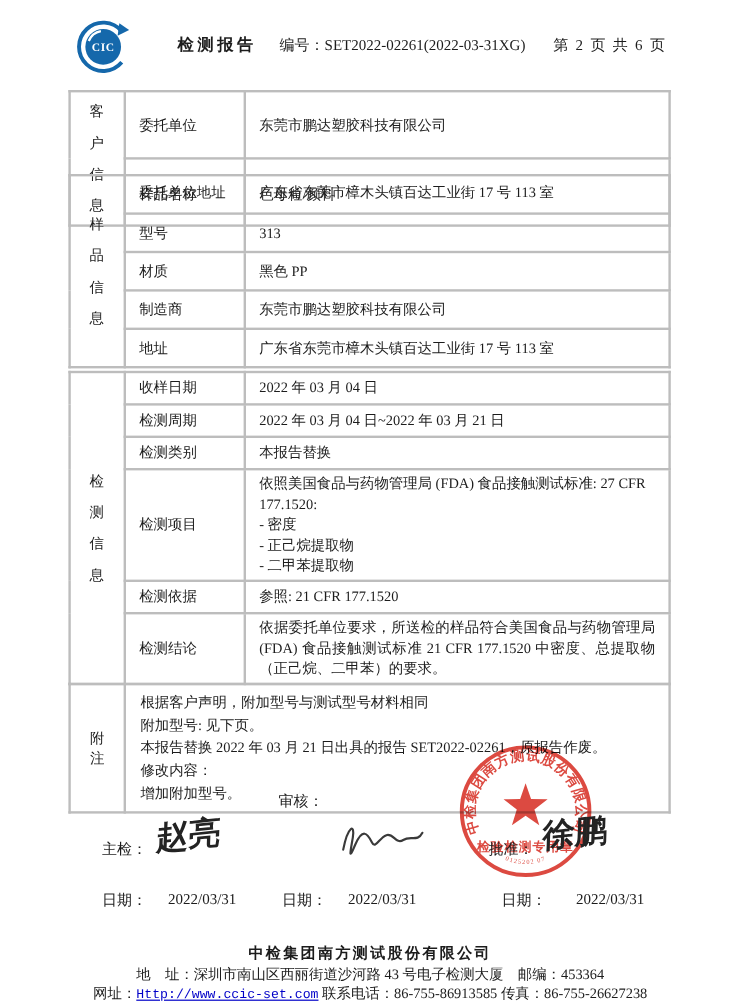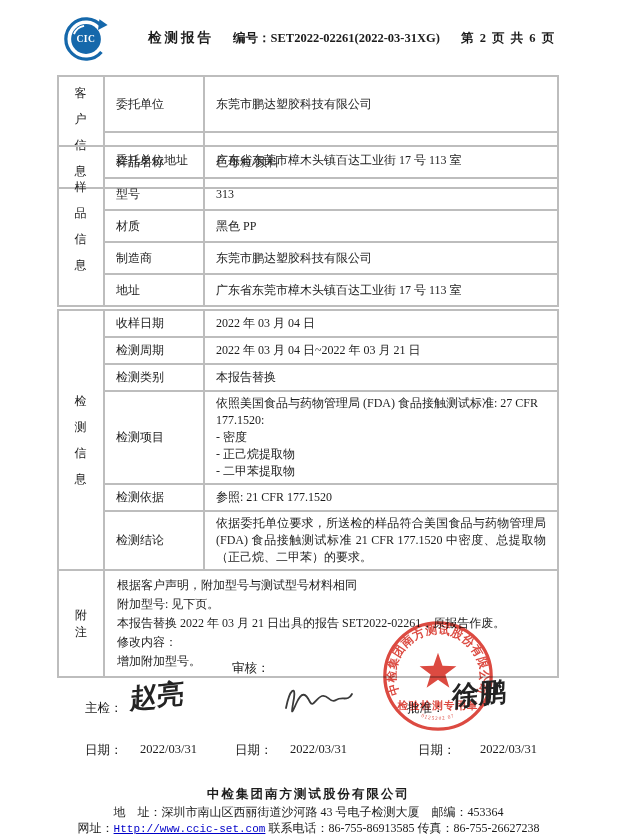--- a/index.html
+++ b/index.html
@@ -7,22 +7,22 @@
   body {
     width:617px; height:840px; position:relative; overflow:hidden;
     font-family:"Liberation Serif","DejaVu Serif",serif;
     color:#1c1c1c; font-size:12px;
   }
   .page { position:absolute; inset:0; background:#fff;padding-left:32px; }
 
   
   .logo { position:absolute; left:61px; top:15px; }
   .hdr-title { position:absolute; left:148px; top:29px; font-size:13.5px; font-weight:bold; letter-spacing:3px; }
-  .hdr-no { position:absolute; left:233px; top:30px; font-size:12.5px; font-weight:bold; white-space:nowrap; }
-  .hdr-page { position:absolute; left:461px; top:30px; font-size:12.5px; font-weight:bold; letter-spacing:1.5px; white-space:nowrap; }
+  .hdr-no { position:absolute; left:233px; top:30px; font-size:12.5px; font-weight:normal; white-space:nowrap; }
+  .hdr-page { position:absolute; left:461px; top:30px; font-size:12.5px; font-weight:normal; letter-spacing:1.5px; white-space:nowrap; }
 
   
   table.sec { position:absolute; left:57px; width:502px; border-collapse:collapse; table-layout:fixed; }
   table.sec td { border:2px solid #bdbdbd; padding:3px 11px; vertical-align:middle; font-size:12px; line-height:17px; background:transparent; }
   td.secname { text-align:center; padding:3px 4px; }
   td.secname .nline { display:block; line-height:26px; letter-spacing:1px; }
   .t-customer tr { height:33px; }
   .t-sample tr { height:32px; }
   .t-test tr.single { height:27px; }
   .t-test .mline { line-height:17px; }

